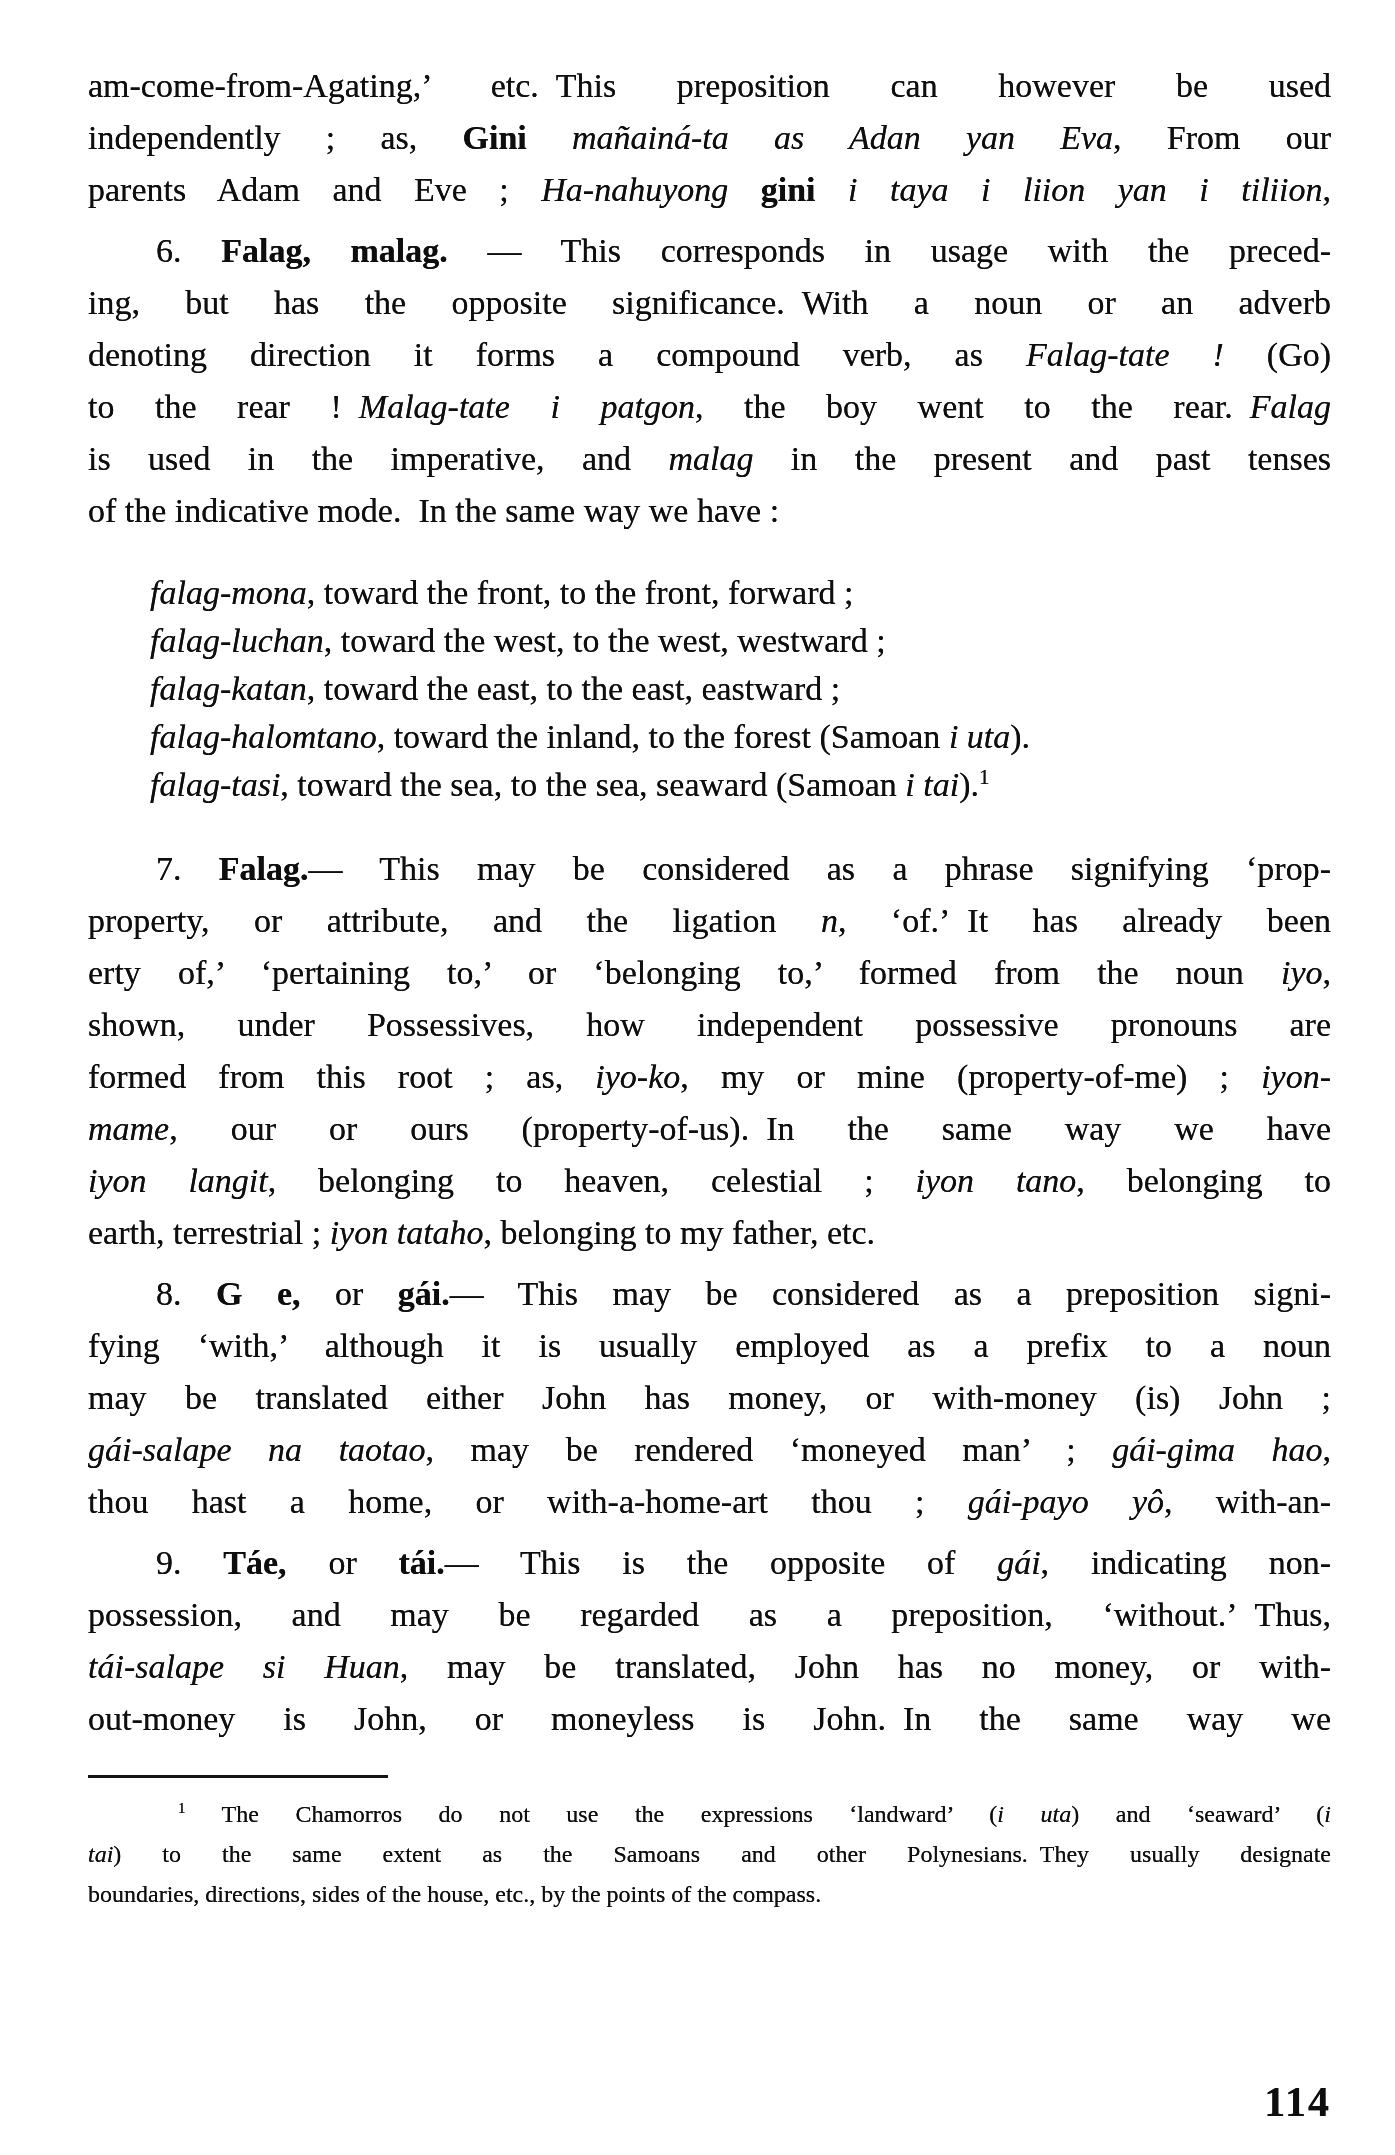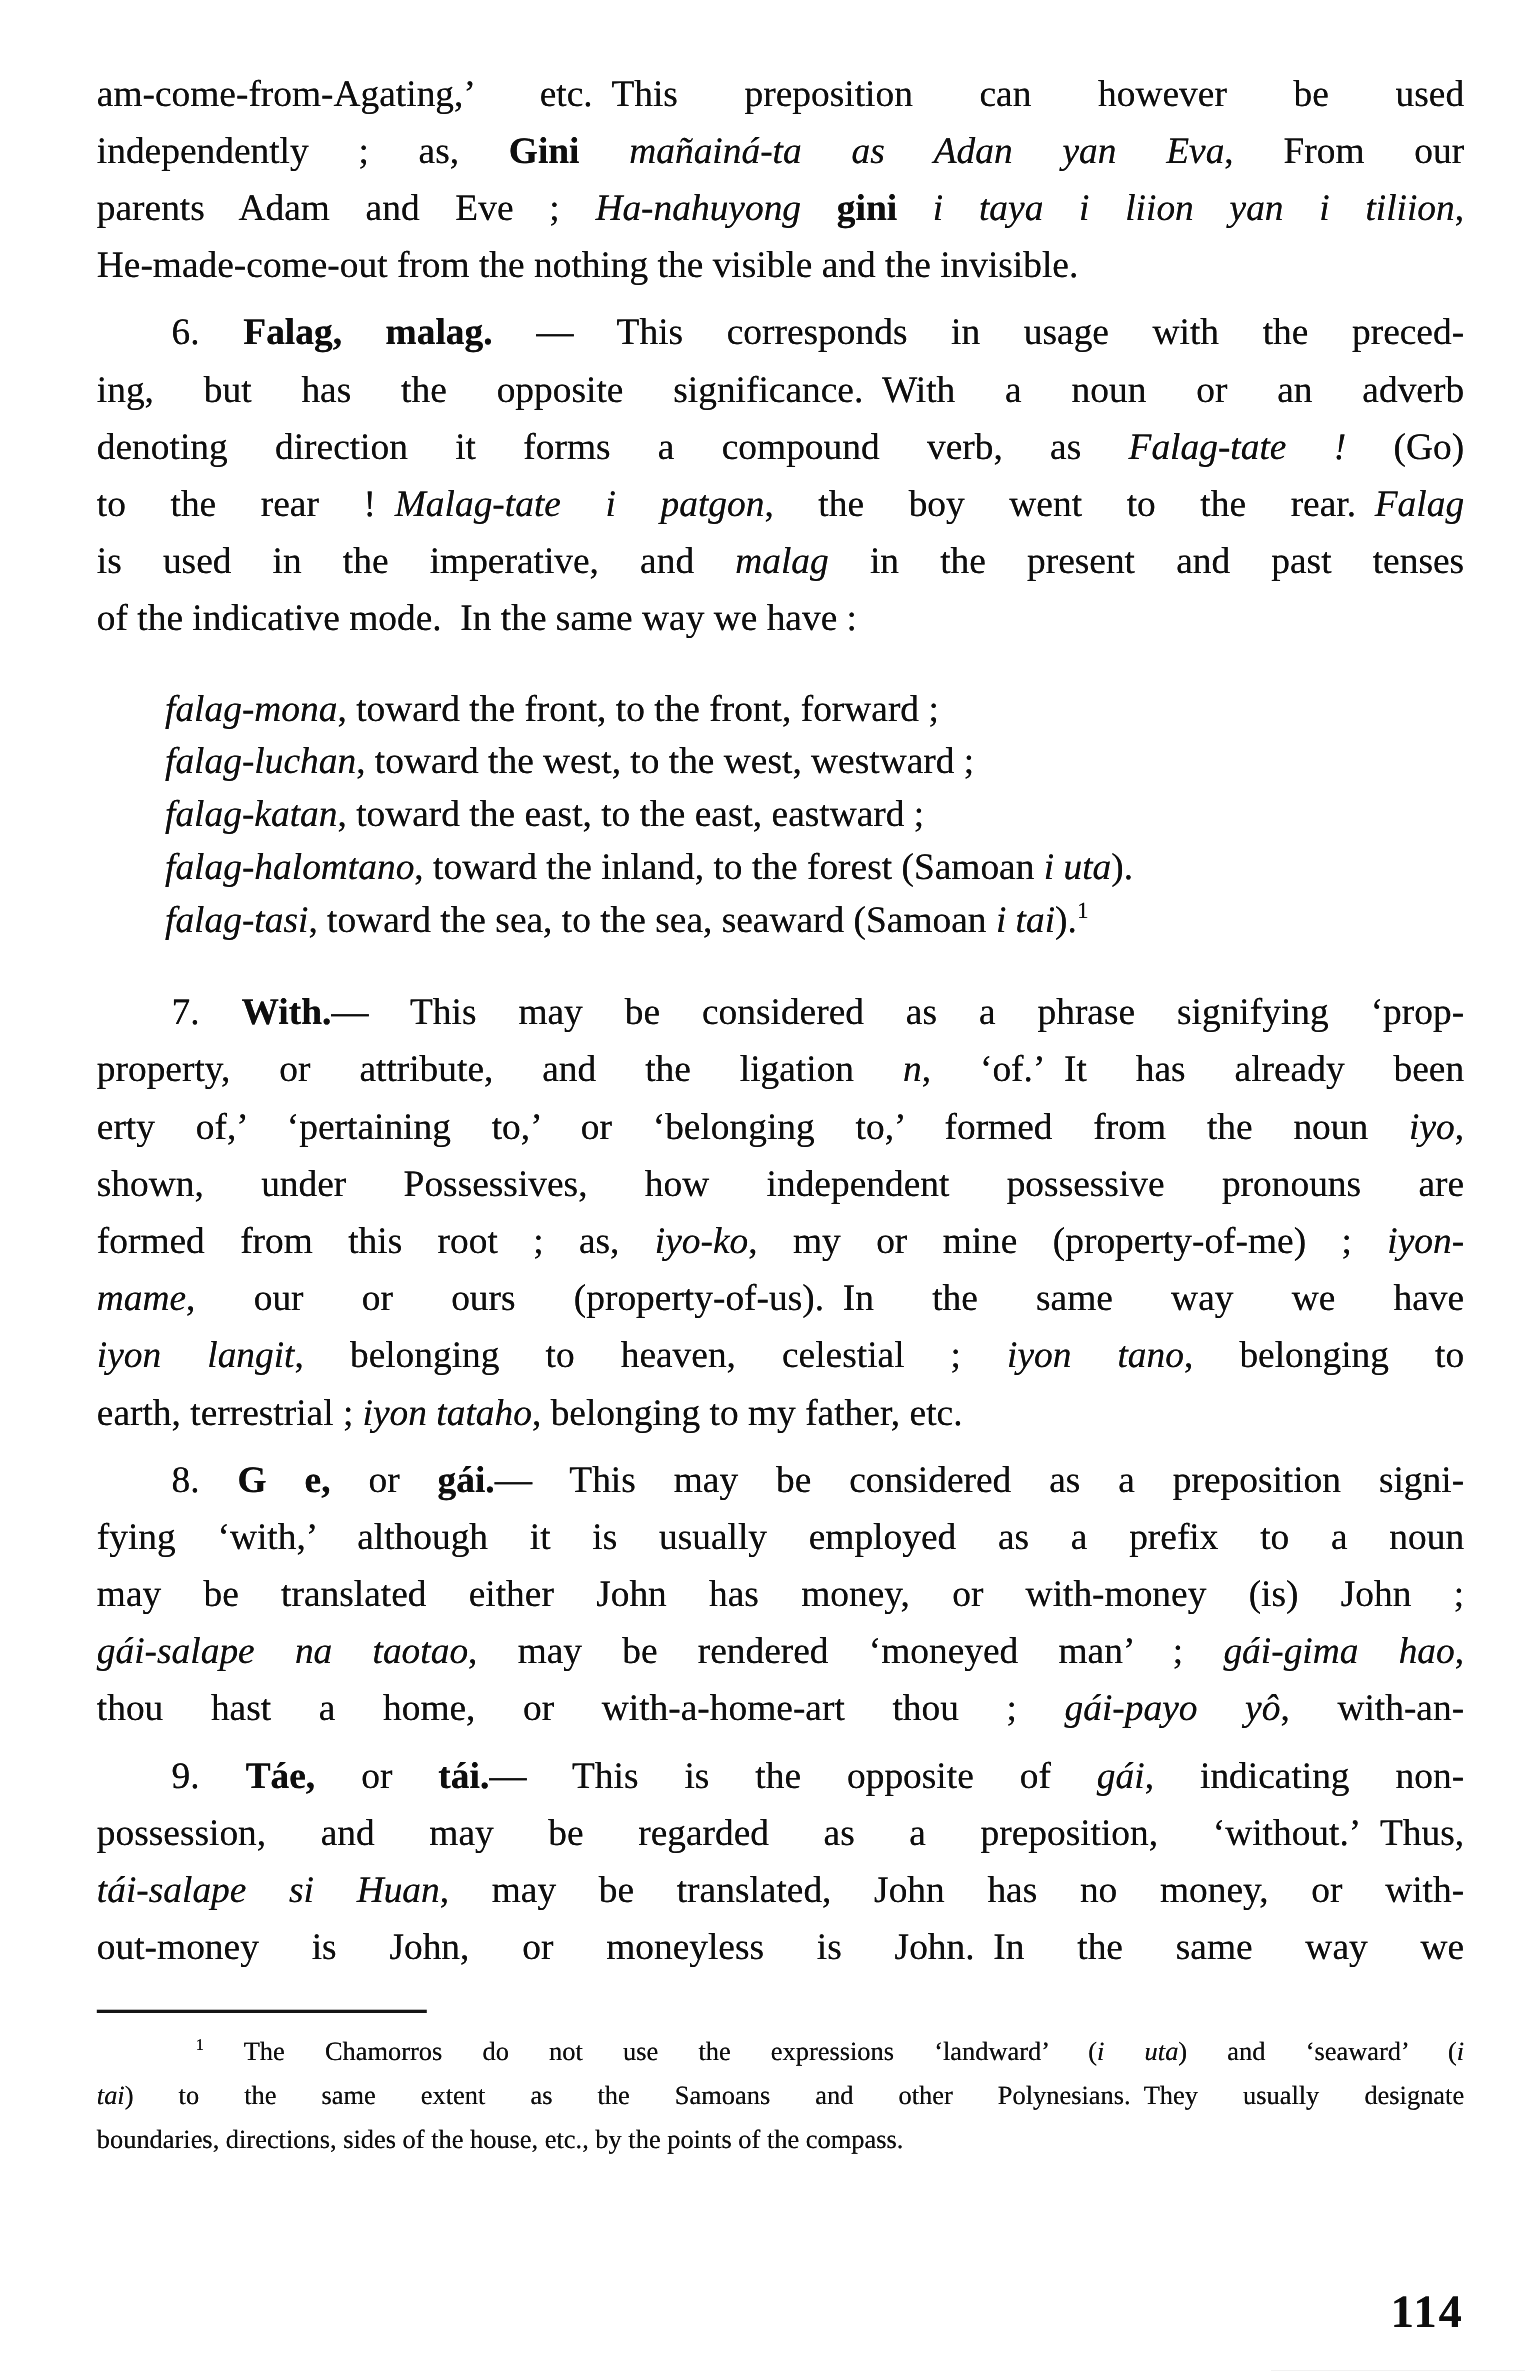--- a/index.html
+++ b/index.html
@@ -76,39 +76,38 @@
 </style>
 </head>
 <body>
 
 <div class="page">
   <main class="text-body">
       <div class="block paragraph">
         <div class="line"><span>am-come-from-Agating,’ etc. This preposition can however be used</span></div>
         <div class="line"><span>independently ; as, </span><span class="b">Gini</span><span> </span><span class="i">mañainá-ta as Adan yan Eva</span><span>, From our</span></div>
         <div class="line"><span>parents Adam and Eve ; </span><span class="i">Ha-nahuyong</span><span> </span><span class="b">gini</span><span> </span><span class="i">i taya i liion yan i tiliion</span><span>,</span></div>
-        <div class="line last"><span>He-made-come-out from the nothing the visible and the invisible.</span></div>
       </div>
       <div class="block paragraph indent">
         <div class="line"><span>6. </span><span class="b">Falag, malag.</span><span> — This corresponds in usage with the preced-</span></div>
         <div class="line"><span>ing, but has the opposite significance. With a noun or an adverb</span></div>
         <div class="line"><span>denoting direction it forms a compound verb, as </span><span class="i">Falag-tate !</span><span> (Go)</span></div>
         <div class="line"><span>to the rear ! </span><span class="i">Malag-tate i patgon</span><span>, the boy went to the rear. </span><span class="i">Falag</span></div>
         <div class="line"><span>is used in the imperative, and </span><span class="i">malag</span><span> in the present and past tenses</span></div>
         <div class="line last"><span>of the indicative mode. In the same way we have :</span></div>
       </div>
       <div class="block list">
         <div class="line last"><span class="i">falag-mona</span><span>, toward the front, to the front, forward ;</span></div>
         <div class="line last"><span class="i">falag-luchan</span><span>, toward the west, to the west, westward ;</span></div>
         <div class="line last"><span class="i">falag-katan</span><span>, toward the east, to the east, eastward ;</span></div>
         <div class="line last"><span class="i">falag-halomtano</span><span>, toward the inland, to the forest (Samoan </span><span class="i">i uta</span><span>).</span></div>
         <div class="line last"><span class="i">falag-tasi</span><span>, toward the sea, to the sea, seaward (Samoan </span><span class="i">i tai</span><span>).</span><span class="sup">1</span></div>
       </div>
       <div class="block paragraph indent">
-        <div class="line"><span>7. </span><span class="b">With.</span><span>— This may be considered as a phrase signifying ‘prop-</span></div>
+        <div class="line"><span>7. </span><span class="b">Falag.</span><span>— This may be considered as a phrase signifying ‘prop-</span></div>
         <div class="line"><span>property, or attribute, and the ligation </span><span class="i">n</span><span>, ‘of.’ It has already been</span></div>
         <div class="line"><span>erty of,’ ‘pertaining to,’ or ‘belonging to,’ formed from the noun </span><span class="i">iyo</span><span>,</span></div>
         <div class="line"><span>shown, under Possessives, how independent possessive pronouns are</span></div>
         <div class="line"><span>formed from this root ; as, </span><span class="i">iyo-ko</span><span>, my or mine (property-of-me) ; </span><span class="i">iyon-</span></div>
         <div class="line"><span class="i">mame</span><span>, our or ours (property-of-us). In the same way we have</span></div>
         <div class="line"><span class="i">iyon langit</span><span>, belonging to heaven, celestial ; </span><span class="i">iyon tano</span><span>, belonging to</span></div>
         <div class="line last"><span>earth, terrestrial ; </span><span class="i">iyon tataho</span><span>, belonging to my father, etc.</span></div>
       </div>
       <div class="block paragraph indent">
         <div class="line"><span>8. </span><span class="b">G e,</span><span> or </span><span class="b">gái.</span><span>— This may be considered as a preposition signi-</span></div>

